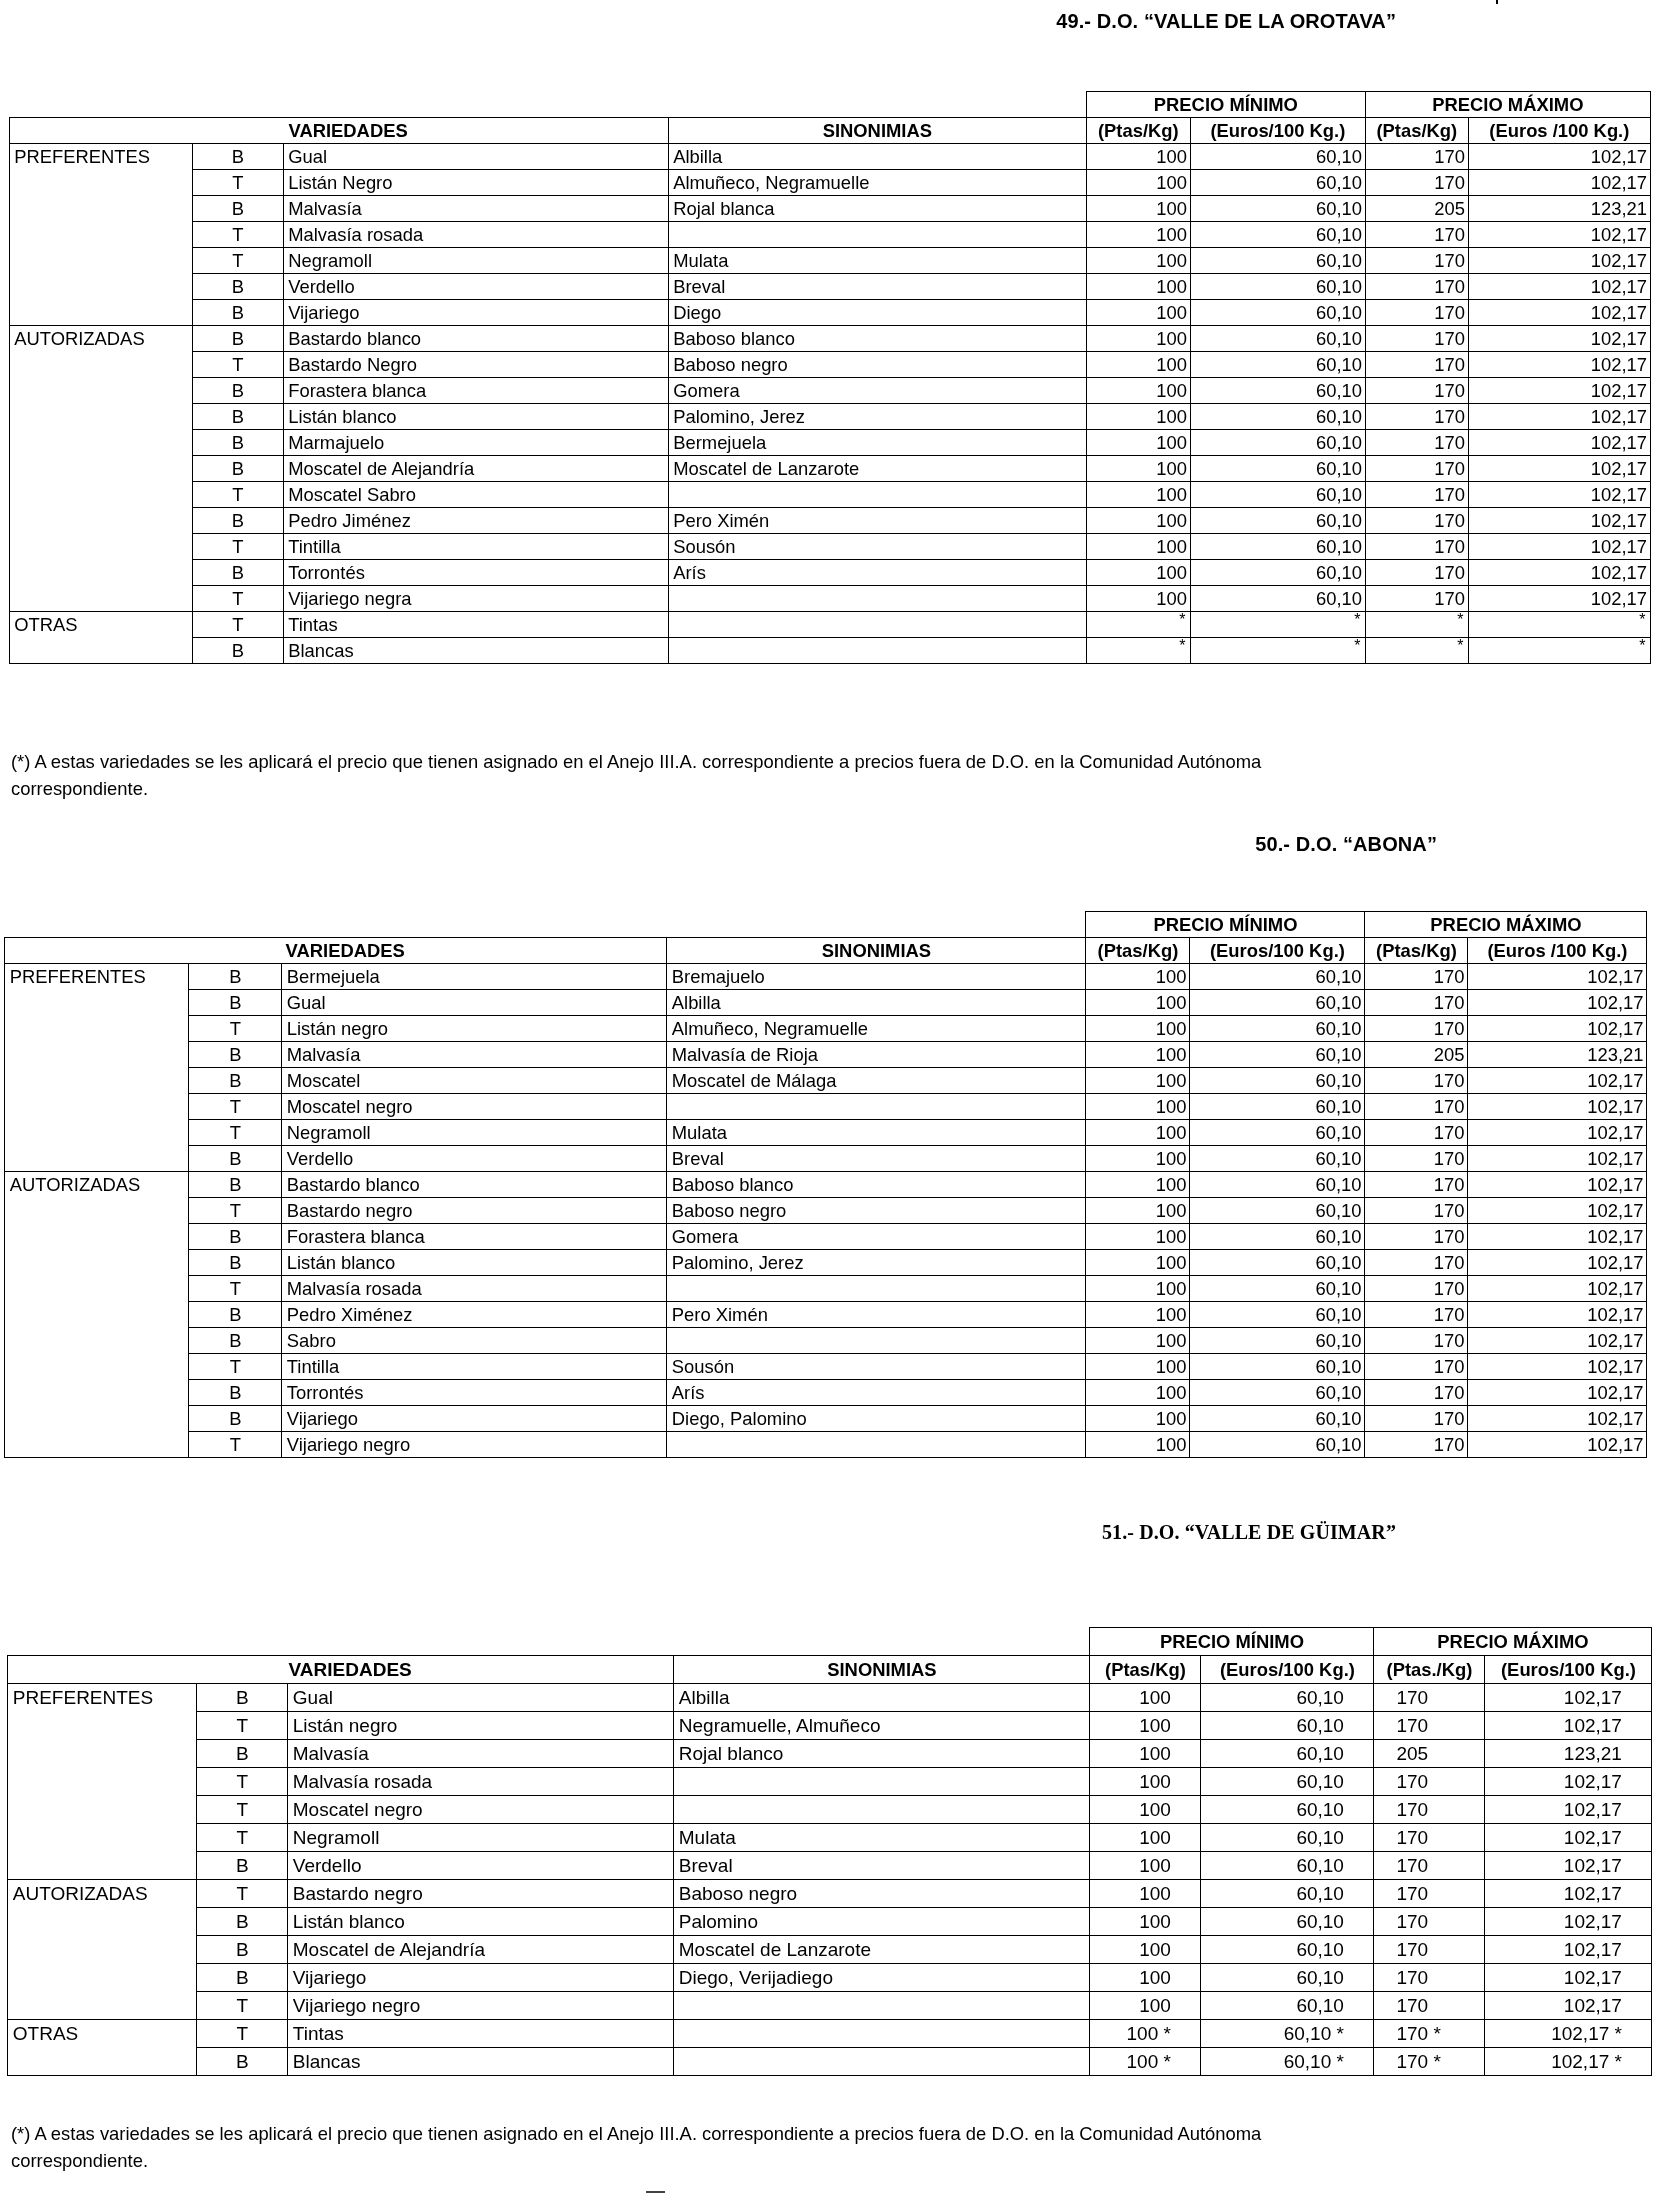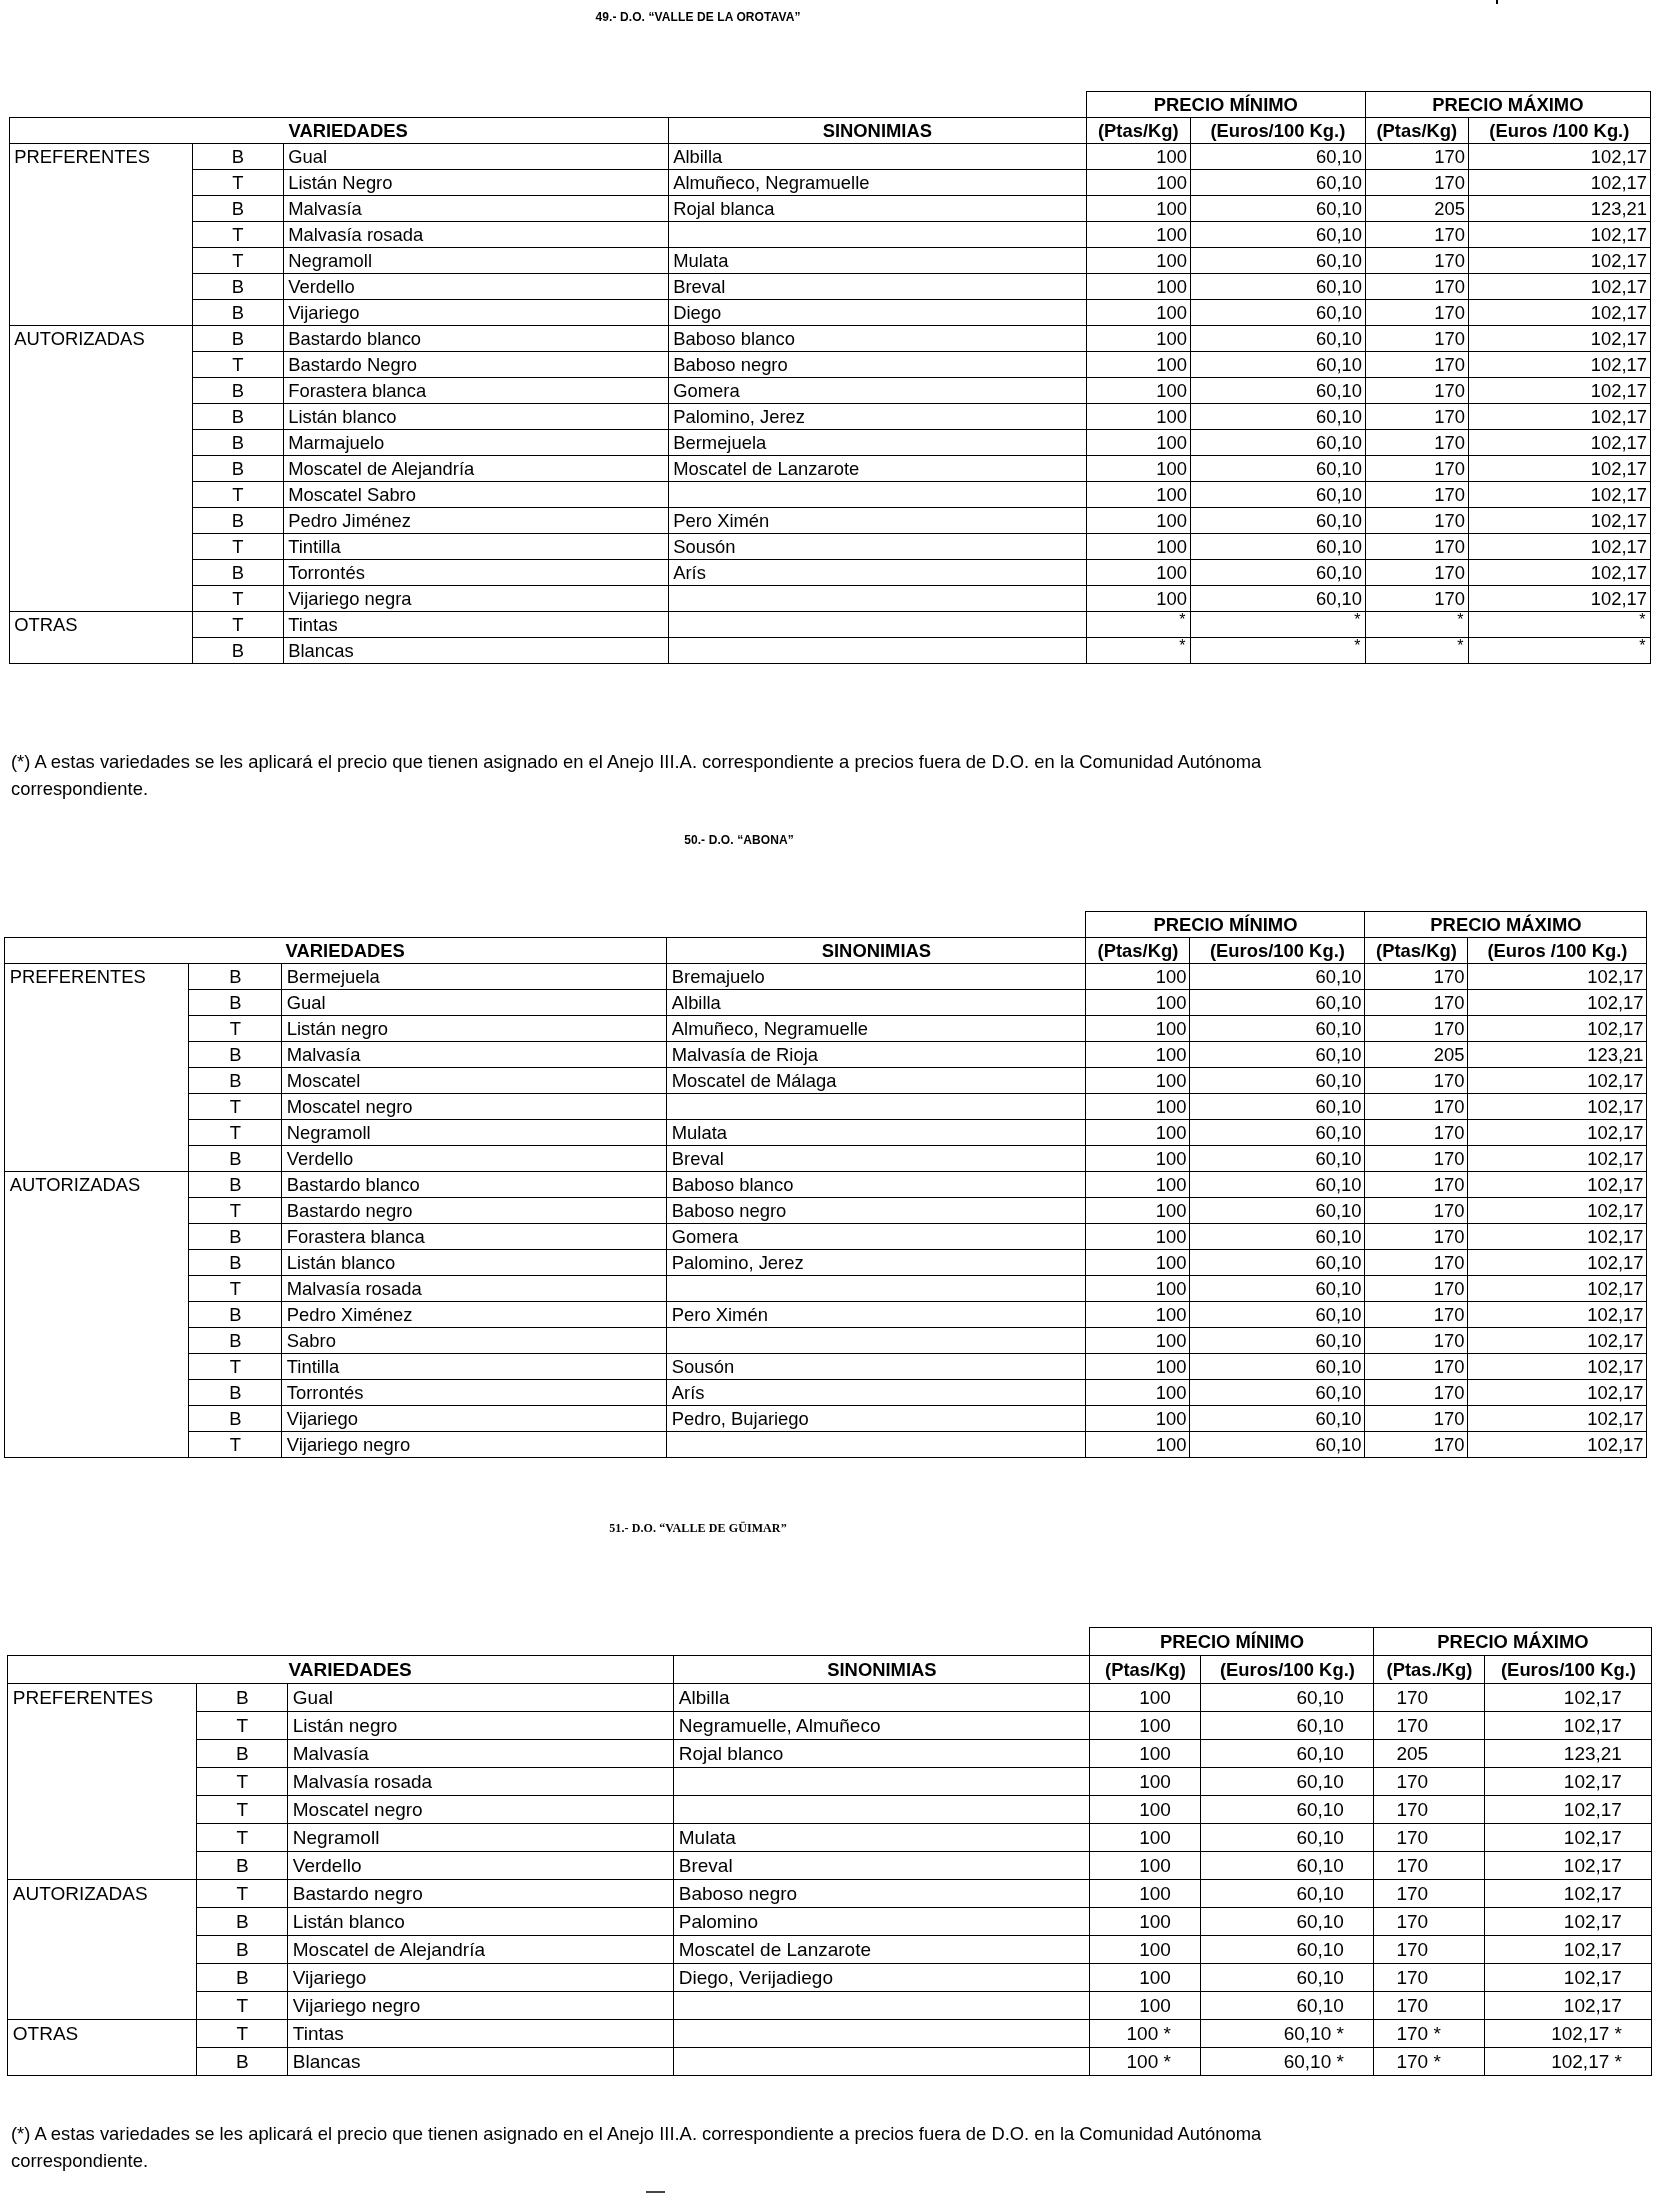--- a/index.html
+++ b/index.html
@@ -1,22 +1,22 @@
 <!DOCTYPE html>
 <html style="font-size:11.8px"><head>
 <meta charset="utf-8">
 <style>
   html, body { margin: 0; padding: 0; background: #ffffff; }
   body {
     width: 1678px; height: 2194px; position: relative; overflow: hidden;
     font-family: "Liberation Sans", "DejaVu Sans", sans-serif; color: #000;
   }
   .section-title {
-    position: absolute; left: 0; width: 1396px; text-align: center;
-    font-weight: bold; font-size: 12px; letter-spacing: 0.1px;
+    position: absolute; left: 0; width: 1396px; text-align: right;
+    font-weight: bold; font-size: 20px; letter-spacing: 0.1px;
   }
   .note {
     position: absolute; left: 11px; width: 1658px;
     font-size: 18.4px; line-height: 27px; text-align: justify; text-align-last: left;
   }
   table.wt {
     position: absolute; border-collapse: collapse; table-layout: fixed;
     font-size: 18.4px;
   }
   table.wt td {
@@ -438,21 +438,21 @@
         <td>Torrontés</td>
         <td>Arís</td>
         <td class="num">100</td>
         <td class="num">60,10</td>
         <td class="num">170</td>
         <td class="num">102,17</td>
       </tr>
       <tr>
         <td class="col">B</td>
         <td>Vijariego</td>
-        <td>Pedro, Bujariego</td>
+        <td>Diego, Palomino</td>
         <td class="num">100</td>
         <td class="num">60,10</td>
         <td class="num">170</td>
         <td class="num">102,17</td>
       </tr>
       <tr>
         <td class="col">T</td>
         <td>Vijariego negro</td>
         <td></td>
         <td class="num">100</td>

